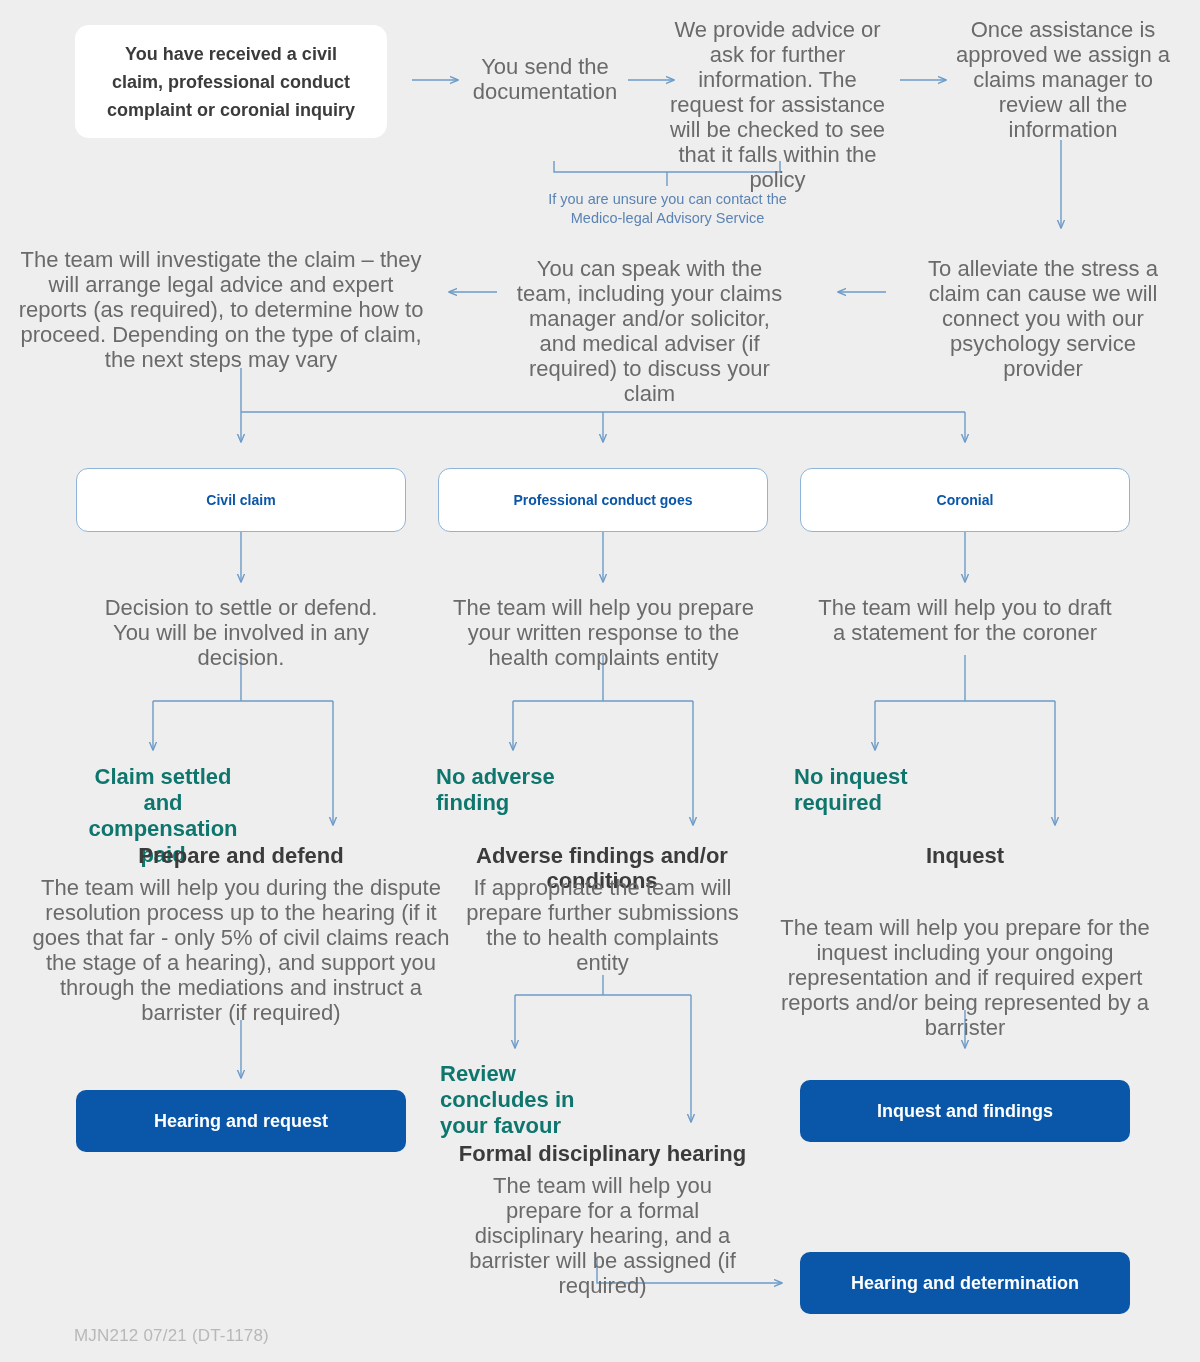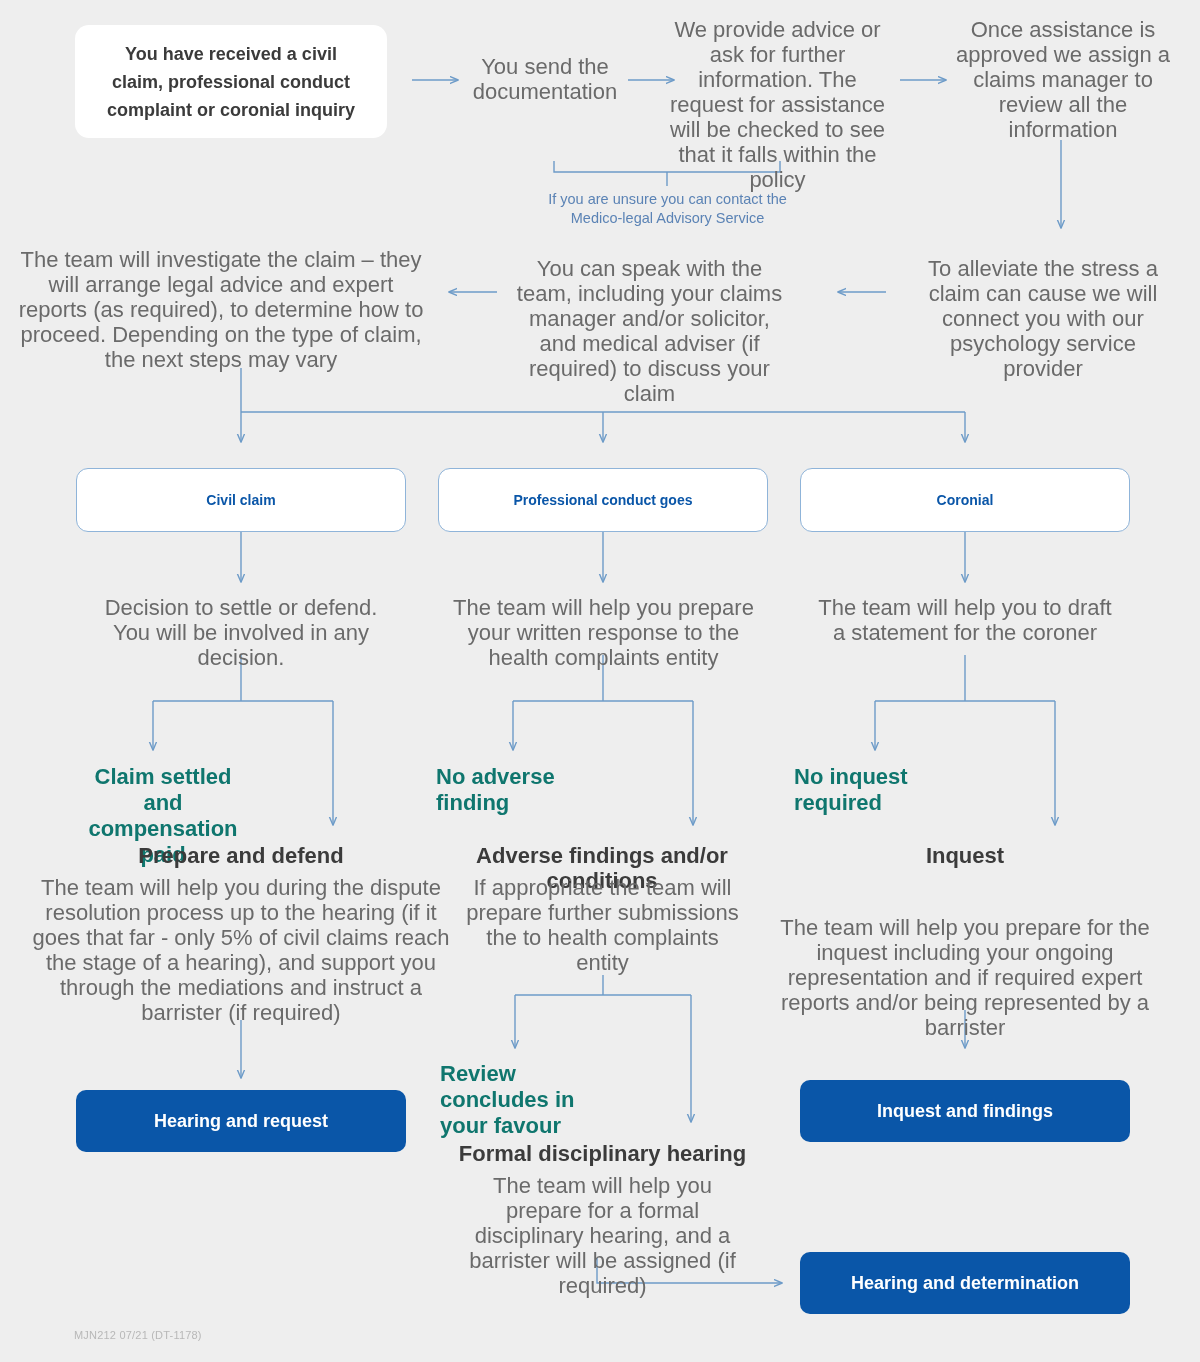--- a/index.html
+++ b/index.html
@@ -41,21 +41,21 @@
     color: #0f766e;
     font-weight: bold;
   }
   .tx.note {
     color: #5b83b5;
     font-size: 14.5px;
     line-height: 19px;
   }
   .tx.footer {
     color: #b8b8b8;
-    font-size: 11px;
+    font-size: 17px;
     text-align: left;
     letter-spacing: .2px;
   }
   .startbox {
     position: absolute;
     background: #ffffff;
     border-radius: 14px;
     display: flex;
     align-items: center;
     justify-content: center;

